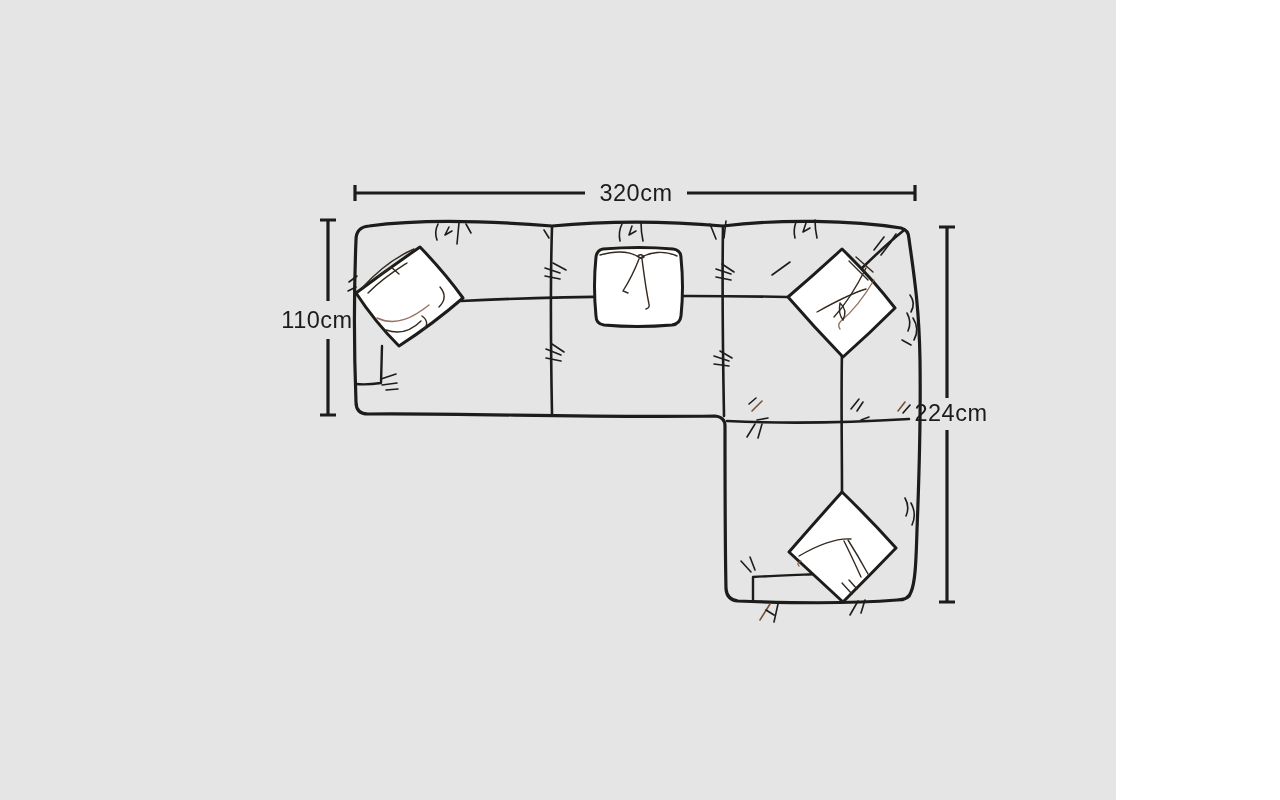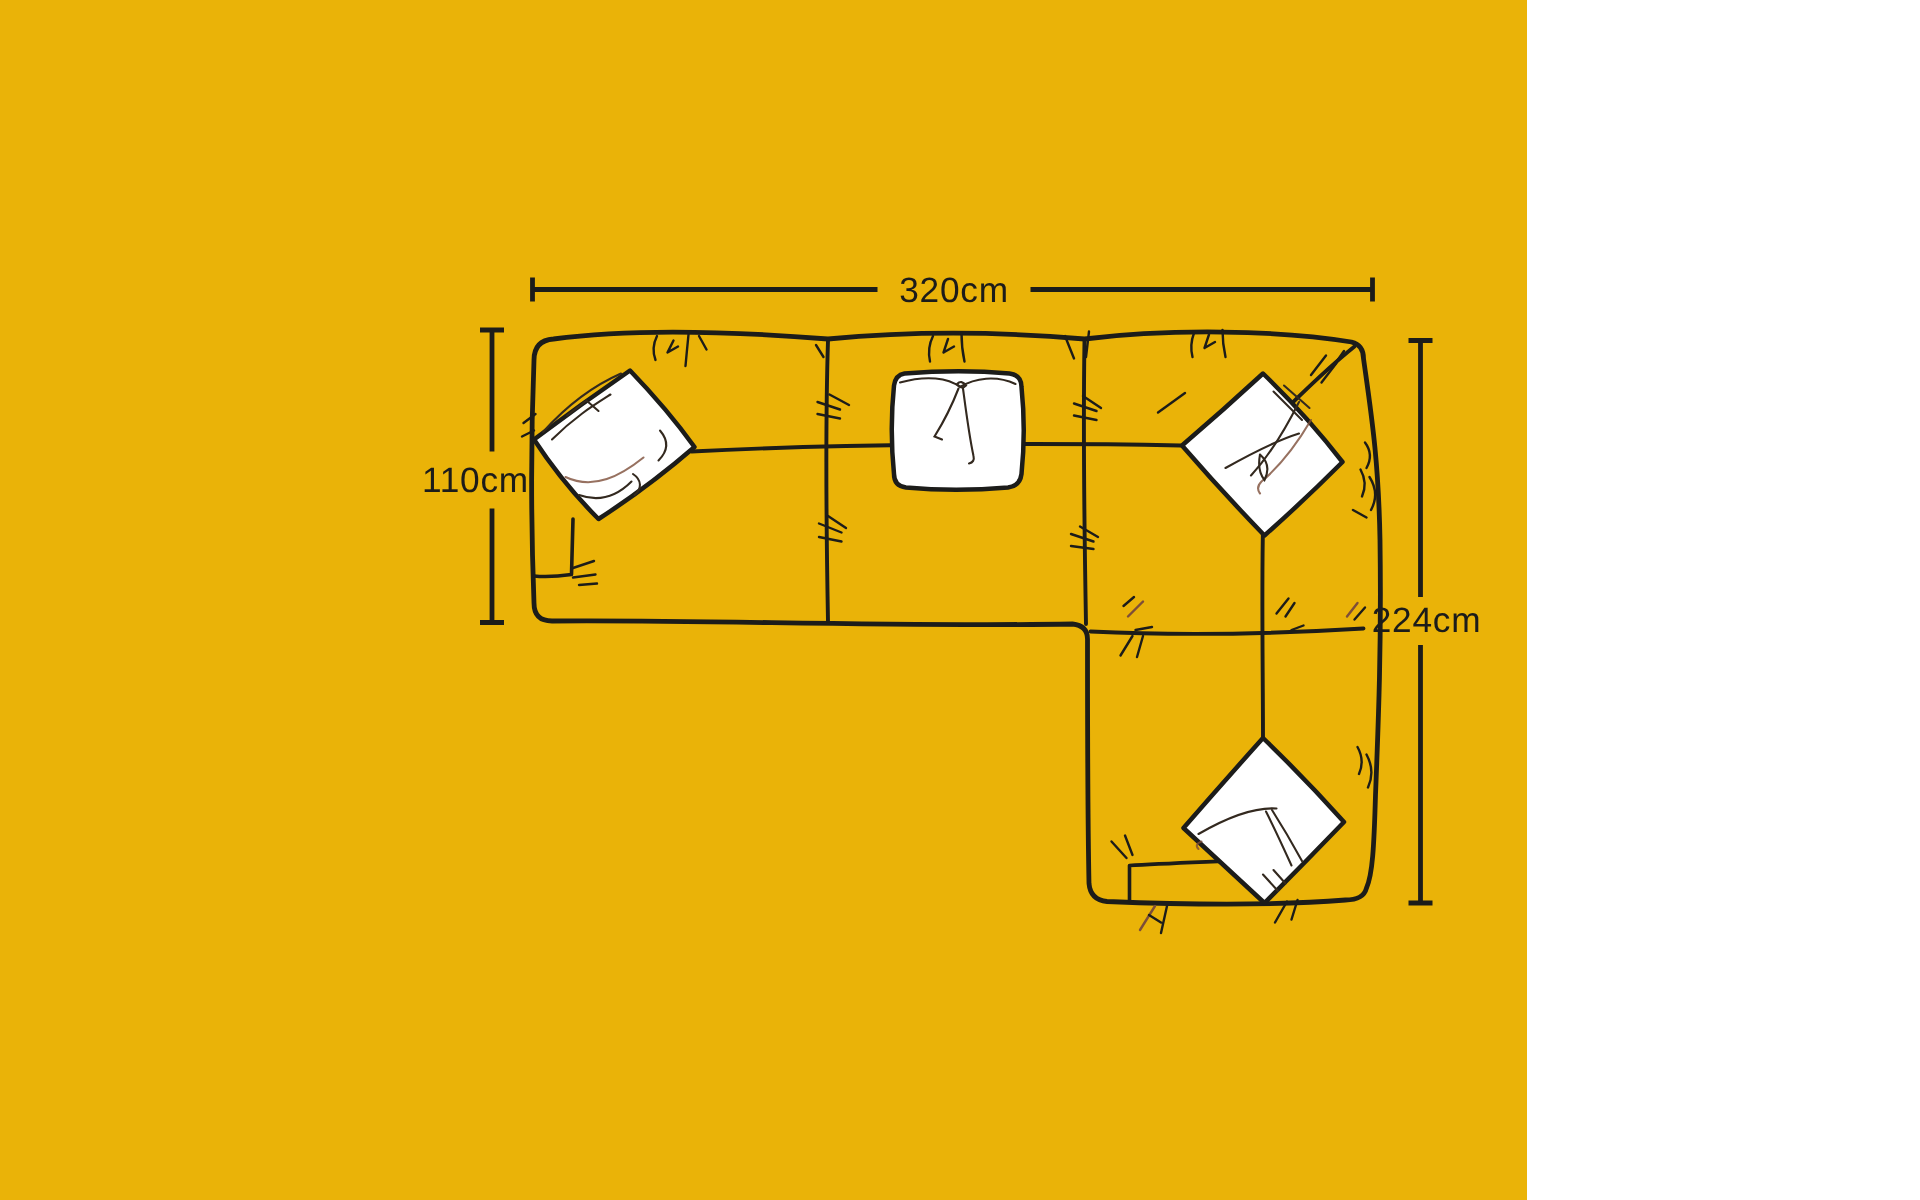--- a/index.html
+++ b/index.html
@@ -3,23 +3,23 @@
 <meta charset="utf-8">
 <style>
   html, body {
     margin: 0;
     padding: 0;
     background: #ffffff;
     font-family: "Liberation Sans", sans-serif;
   }
   .canvas {
     position: relative;
-    width: 1018px;
+    width: 1116px;
     height: 800px;
-    background: #eab308;
+    background: #e5e5e5;
     overflow: hidden;
   }
   svg { display: block; }
   .ink       { stroke: #1c1c1a; fill: none; stroke-linecap: round; stroke-linejoin: round; }
   .outline   { stroke-width: 3.2; }
   .seam      { stroke-width: 2.6; }
   .armline   { stroke-width: 2.4; }
   .cushion   { stroke-width: 3.0; fill: #ffffff; }
   .crease    { stroke: #33291f; stroke-width: 1.4; fill: none; stroke-linecap: round; }
   .crease.warm { stroke: #7d4e38; opacity: .8; }

